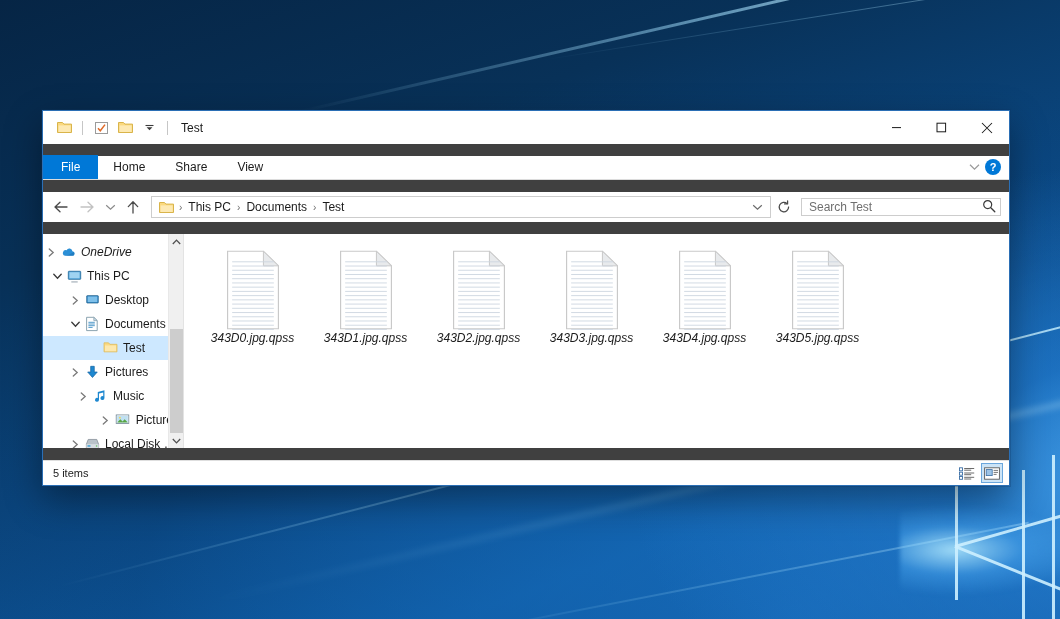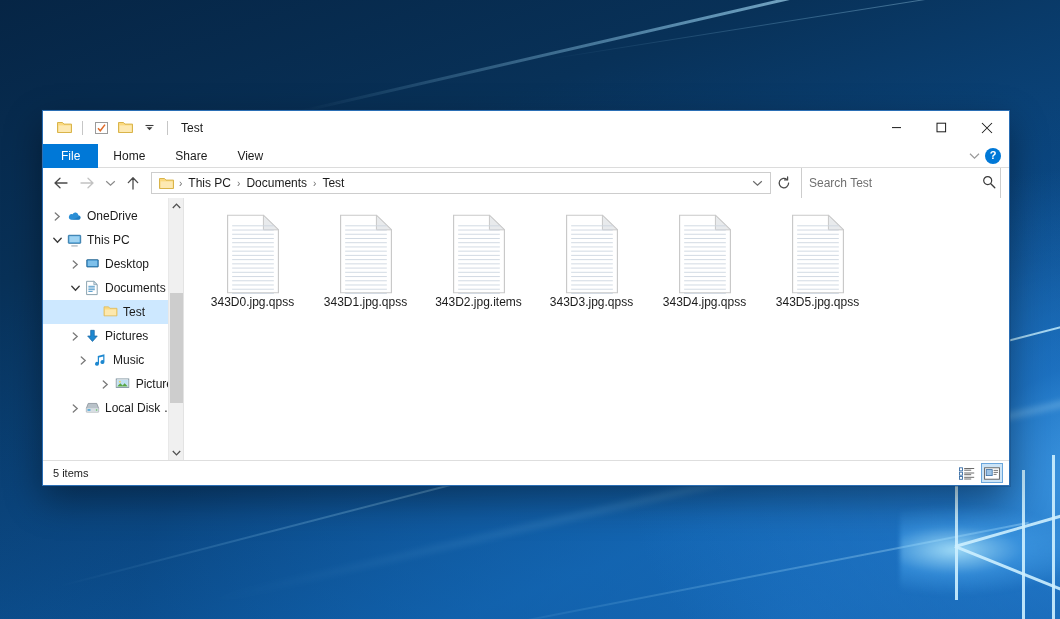--- a/index.html
+++ b/index.html
@@ -46,21 +46,21 @@
     filter: blur(2px); pointer-events: none;
   }
 
   
   #explorer {
     position: absolute; left: 42px; top: 110px; width: 968px; height: 376px;
     background: #404040;
     border: 1px solid #2b6fb5;
     box-shadow: 0 0 0 1px rgba(10,50,95,0.25), 0 14px 34px rgba(0,0,0,0.38);
     display: flex; flex-direction: column;
-    font-size: 12px; color: #1b1b1b;
+    font-size: 12px; color: #1b1b1b; gap: 12px;
   }
 
   
   #titlebar {
     height: 33px; background: #ffffff; display: flex; align-items: center;
     position: relative; flex: 0 0 33px;
   }
   #qat { display: flex; align-items: center; padding-left: 10px; gap: 2px; height: 100%; }
   .qat-btn {
     width: 22px; height: 22px; display: flex; align-items: center; justify-content: center;
@@ -71,21 +71,21 @@
   }
   #win-controls {
     position: absolute; right: 0; top: 0; height: 33px; display: flex;
   }
   .win-btn {
     width: 45px; height: 33px; display: flex; align-items: center; justify-content: center;
   }
 
   
   #ribbon {
-    height: 24px; flex: 0 0 24px; display: flex; align-items: center;
+    height: 24px; flex: 0 0 24px; display: flex; align-items: flex-end;
     border-bottom: 1px solid #dcdcdc; background: #ffffff; position: relative;
   }
   .tab {
     display: flex; align-items: center; padding: 0 15px; font-size: 12px; color: #1b1b1b;
     height: 24px;
   }
   #tab-file {
     background: #0078d7; color: #ffffff; padding: 0 18px;
   }
   #ribbon-right {
@@ -118,21 +118,21 @@
   }
   .crumb-sep {
     color: #6d6d6d; font-size: 10px; padding: 0 3px; user-select: none;
   }
   #crumb-dropdown { margin-left: auto; color: #5a5a5a; padding: 0 5px; font-size: 10px; }
   #refresh-btn {
     width: 22px; height: 22px; display: flex; align-items: center; justify-content: center;
     color: #4a4a4a; flex: 0 0 22px;
   }
   #searchbox {
-    flex: 0 0 200px; height: 38px; border: 1px solid #cdcdcd; background: #fff;
+    flex: 0 0 200px; height: 18px; border: 1px solid #cdcdcd; background: #fff;
     display: flex; align-items: center; padding: 0 4px 0 7px; margin-left: 4px;
   }
   #search-placeholder { font-size: 12px; color: #6f6f6f; flex: 1 1 auto; }
   #search-icon { color: #3a3a3a; }
 
   
   #bodyrow { flex: 1 1 auto; display: flex; min-height: 0; background: #fff; }
 
   #sidebar {
     flex: 0 0 141px; background: #ffffff; border-right: 1px solid #e3e3e3;
@@ -165,21 +165,21 @@
   }
   #sb-thumb {
     position: absolute; left: 1px; width: 13px; top: 95px; height: 110px;
     background: #cdcdcd;
   }
 
   #content {
     flex: 1 1 auto; background: #ffffff; position: relative; overflow: hidden;
     padding: 10px 0 0 12px;
   }
-  #filegrid { display: flex; flex-wrap: wrap; align-content: flex-start; }
+  #filegrid { display: flex; flex-wrap: wrap; align-content: flex-start; font-style: italic; }
   .file-item {
     width: 113px; height: 112px; display: flex; flex-direction: column;
     align-items: center; padding-top: 4px;
   }
   .file-icon-wrap {
     width: 72px; height: 80px; display: flex; align-items: flex-start; justify-content: center;
     padding-top: 2px;
   }
   .file-name {
     font-size: 12px; color: #1b1b1b; margin-top: 2px; padding: 1px 2px;
@@ -340,21 +340,21 @@
           <path d="M8.8 8.7l4 4.1" stroke="#3a3a3a" stroke-width="1.3" fill="none" stroke-linecap="round"></path>
         </svg>
       </span>
     </div>
   </div>
 
   <div id="bodyrow">
 
     <div id="sidebar">
       <div id="tree">
-          <div class="tree-item" style="padding-left: 6px;">
+          <div class="tree-item" style=" font-style: italic;">
             <span class="chev">
               <svg width="7" height="9" viewBox="0 0 7 9">
                 <path d="M1.3 0.9L5.2 4.5 1.3 8.1" stroke="#7a7a7a" stroke-width="1.3" fill="none" stroke-linecap="round"></path>
               </svg>
             </span>
             <span class="tree-icon">
               <svg width="17" height="14" viewBox="0 0 16 16">
                 <path d="M4.1 12.4h8.1a2.6 2.6 0 0 0 .3-5.2 3.6 3.6 0 0 0-6.7-1.3 2.9 2.9 0 0 0-1.7 6.5z" fill="#2b8fd6"></path>
                 <path d="M4.1 12.4h8.1a2.6 2.6 0 0 0 1.9-4.4L8.4 11z" fill="#1a6fb0" opacity=".55"></path>
               </svg>
@@ -567,21 +567,21 @@
                   <path d="M8 53.0h50" stroke="#cdd6e0" stroke-width="1"></path>
                   <path d="M8 57.3h50" stroke="#cdd6e0" stroke-width="1"></path>
                   <path d="M8 61.6h50" stroke="#cdd6e0" stroke-width="1"></path>
                   <path d="M8 65.9h50" stroke="#cdd6e0" stroke-width="1"></path>
                   <path d="M8 70.2h50" stroke="#cdd6e0" stroke-width="1"></path>
                   <path d="M8 74.5h50" stroke="#cdd6e0" stroke-width="1"></path>
                   <path d="M8 78.8h50" stroke="#cdd6e0" stroke-width="1"></path>
                 </g>
   </svg>
             </div>
-            <div class="file-name">343D2.jpg.items</div>
+            <div class="file-name">343D2.jpg.qpss</div>
           </div>
           <div class="file-item">
             <div class="file-icon-wrap">
               <svg width="66" height="80" viewBox="0 0 66 96">
     <path d="M2.5 1.5h43L63.5 19v75.5h-61z" fill="#ffffff" stroke="#c9c9c9" stroke-width="1.4"></path>
     <path d="M45.5 1.5L63.5 19H45.5z" fill="#e8eaec" stroke="#c9c9c9" stroke-width="1.2"></path>
     <g transform="scale(1,1.18) translate(0,2)">
                   <path d="M8 10.0h50" stroke="#cdd6e0" stroke-width="1"></path>
                   <path d="M8 14.3h50" stroke="#cdd6e0" stroke-width="1"></path>
                   <path d="M8 18.6h50" stroke="#cdd6e0" stroke-width="1"></path>

